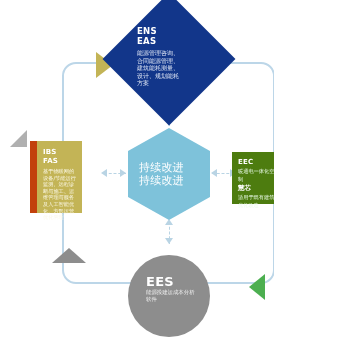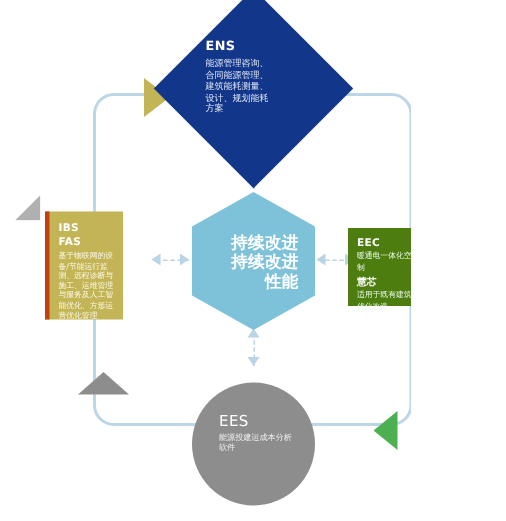--- a/index.html
+++ b/index.html
@@ -46,24 +46,23 @@
     clip-path: polygon(50% 0%, 100% 25%, 100% 75%, 50% 100%, 0% 75%, 0% 25%);
     display: flex;
     align-items: center;
     justify-content: center;
     box-sizing: border-box;
   }
   .hex-text {
     color: #ffffff;
     font-size: 11px;
     line-height: 13px;
-    text-align: right;
+    text-align: left;
     width: 60px;
     letter-spacing: 0.2px;
-    font-weight: bold;
   }
 
   
   .conn {
     position: absolute;
     background: transparent;
   }
   .conn-h {
     height: 0;
     border-top: 1px dashed #b9d4e4;
@@ -130,21 +129,21 @@
   }
 
   
   .olive-box {
     position: absolute;
     left: 30px;
     top: 141px;
     width: 52px;
     height: 72px;
     background: #c3b456;
-    border-left: 3px solid #c2410c;
+    border-left: 7px solid #c2410c;
     box-sizing: border-box;
     padding: 7px 5px 5px 6px;
     color: #ffffff;
   }
   .olive-title {
     font-size: 7px;
     font-weight: bold;
     line-height: 8.5px;
     letter-spacing: 0.2px;
   }
@@ -201,22 +200,22 @@
     background: #8d8d8d;
     color: #ffffff;
   }
   .gray-content {
     position: absolute;
     left: 18px;
     top: 22px;
     width: 50px;
   }
   .gray-title {
-    font-size: 10px;
-    font-weight: normal;
+    font-size: 13px;
+    font-weight: bold;
     line-height: 10px;
     letter-spacing: 0.3px;
   }
   .gray-body {
     margin-top: 2px;
     font-size: 5.4px;
     line-height: 7px;
     color: #f0f0f0;
   }
 
@@ -279,20 +278,21 @@
 
   <div class="big-tri big-olive-right"></div>
   <div class="big-tri big-blue-down"></div>
   <div class="big-tri big-gray-left"></div>
   <div class="big-tri big-gray-up"></div>
   <div class="big-tri big-green-left"></div>
 
   <div class="diamond"></div>
   <div class="diamond-content">
     <div class="diamond-title">ENS</div>
+    <div class="diamond-title">EAS</div>
     <div class="diamond-body">能源管理咨询、合同能源管理、建筑能耗测量、设计、规划能耗方案</div>
   </div>
 
   <div class="olive-box">
     <div class="olive-title">IBS</div>
     <div class="olive-title">FAS</div>
     <div class="olive-body">基于物联网的设备/节能运行监测、远程诊断与施工、运维管理与服务及人工智能优化、方形运营优化管理</div>
   </div>
 
   <div class="green-box">
@@ -307,18 +307,17 @@
       <div class="gray-title">EES</div>
       <div class="gray-body">能源投建运成本分析软件</div>
     </div>
   </div>
 
   <div class="hex-wrap">
     <div class="hex">
       <div class="hex-text">
         <div>持续改进</div>
         <div>持续改进</div>
-        <div>性能</div>
       </div>
     </div>
   </div>
 
 </div>
 
 </body></html>

